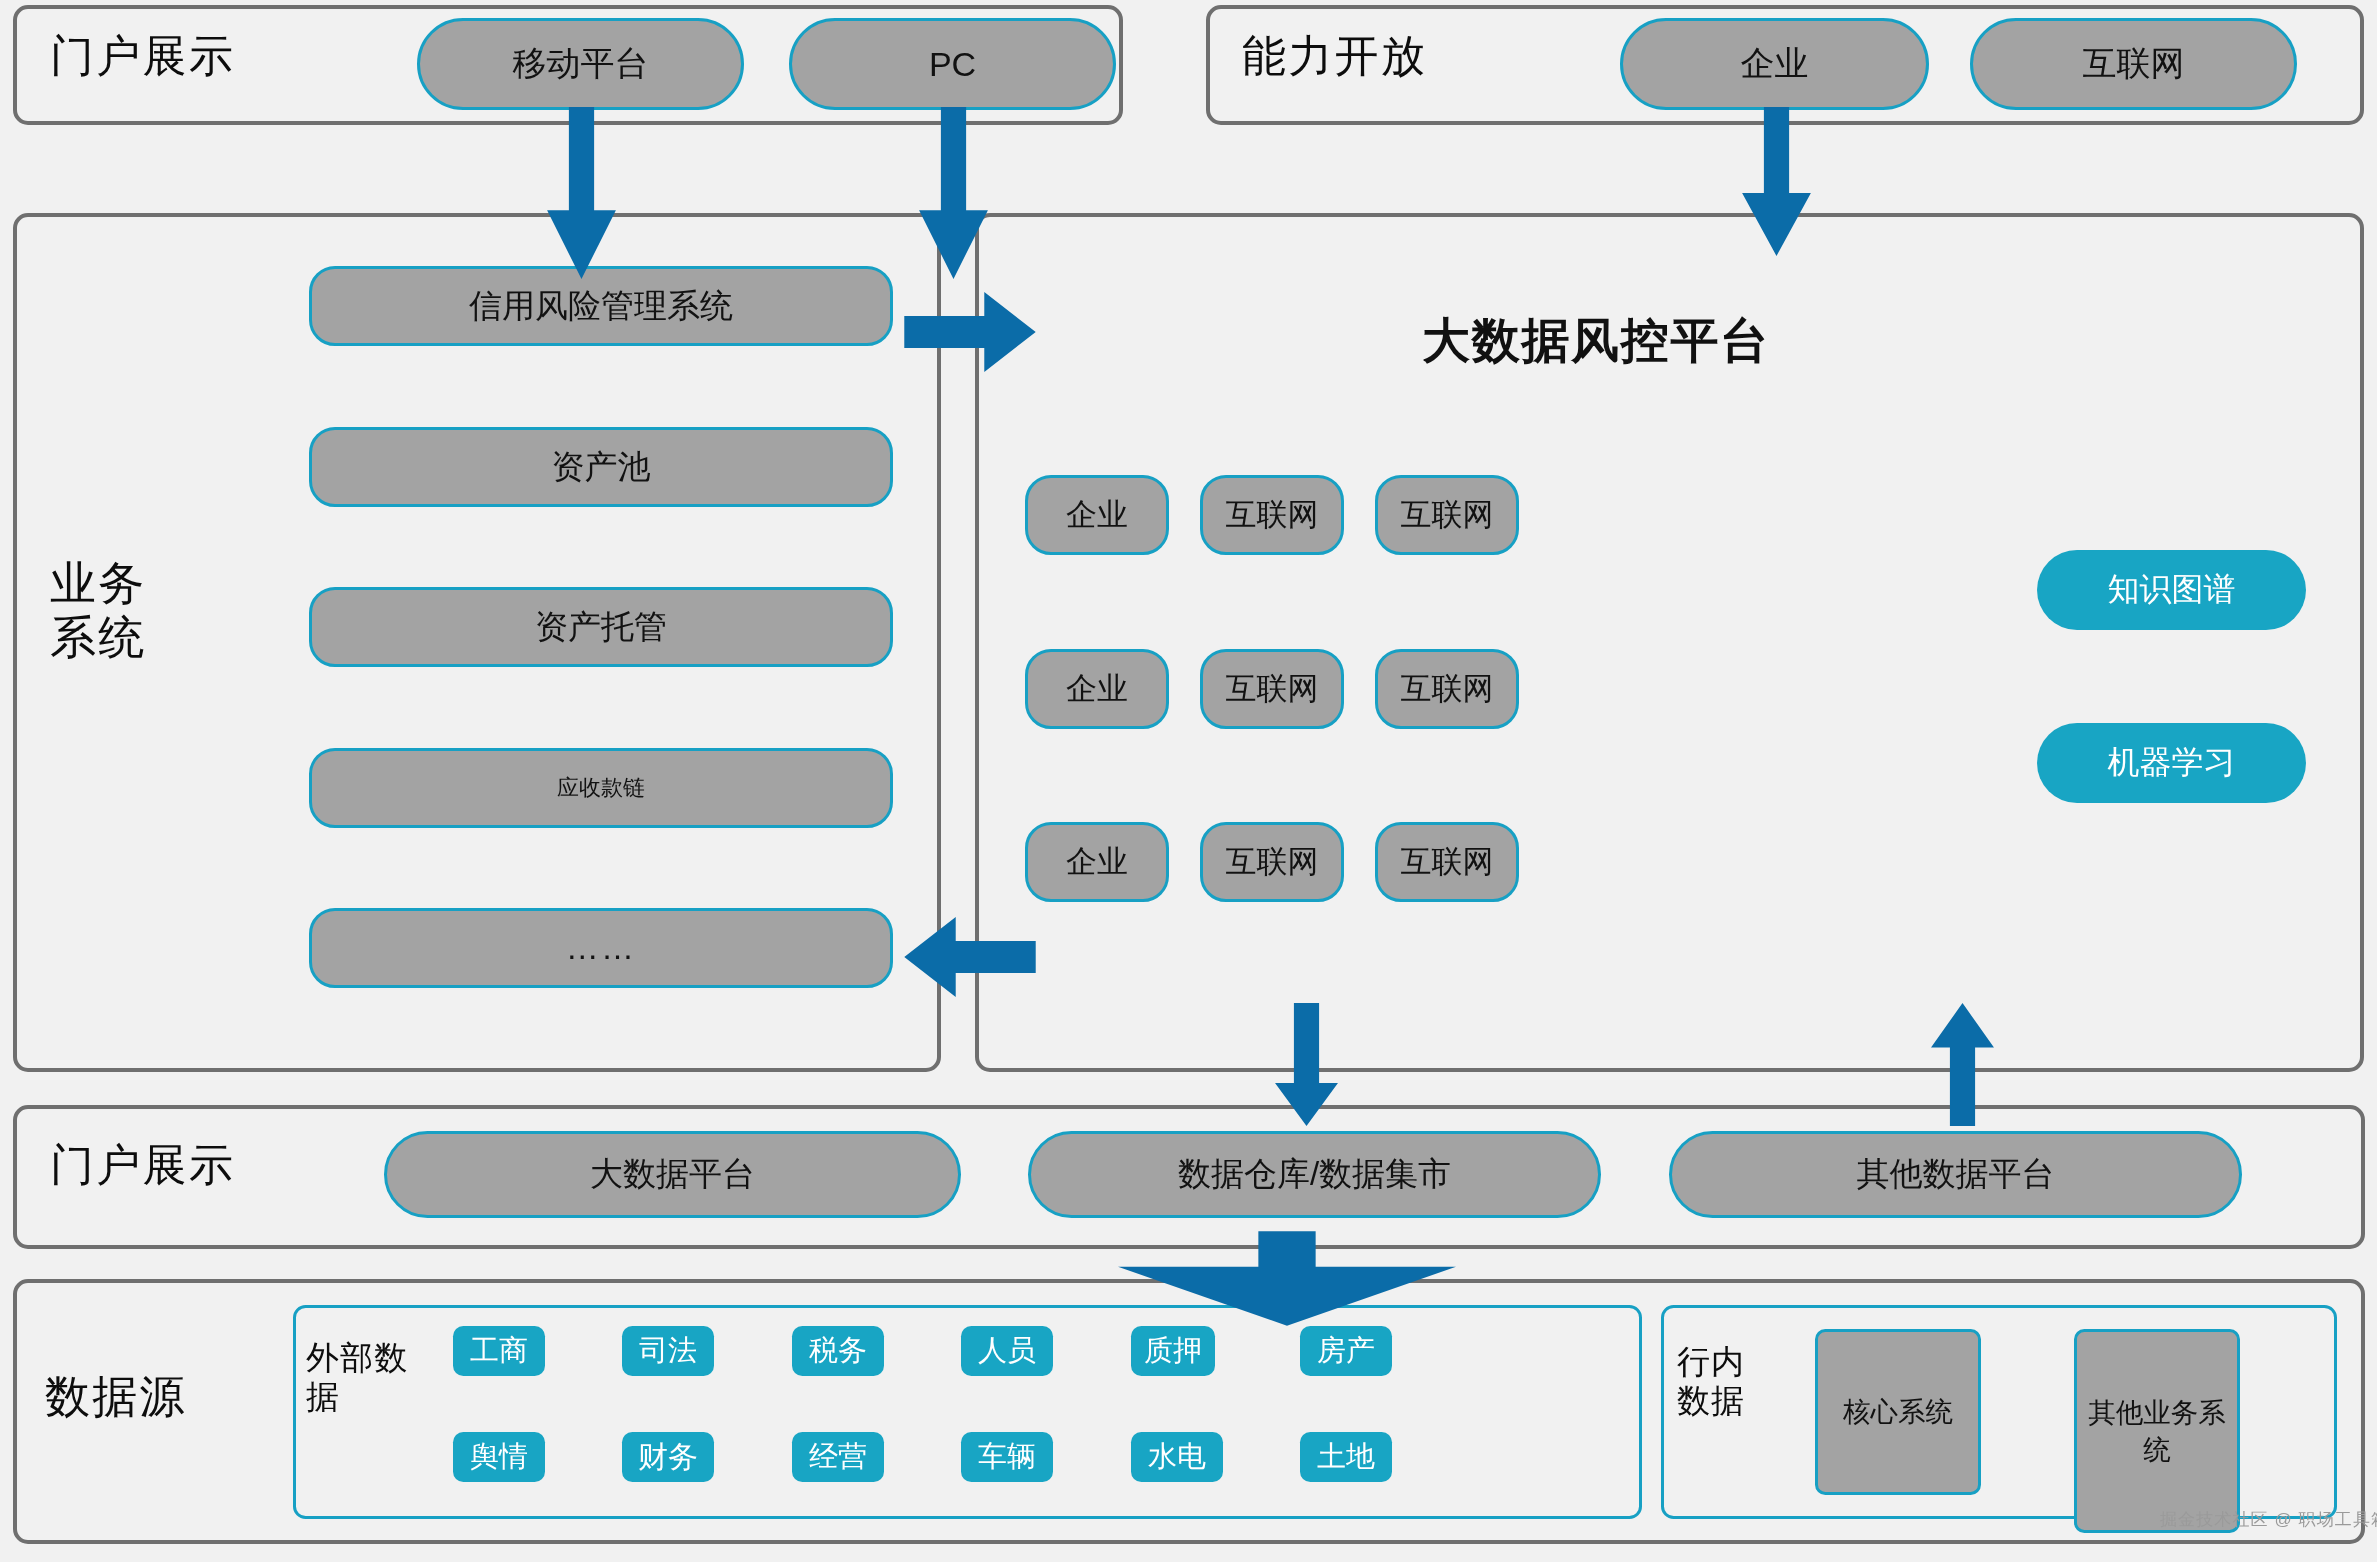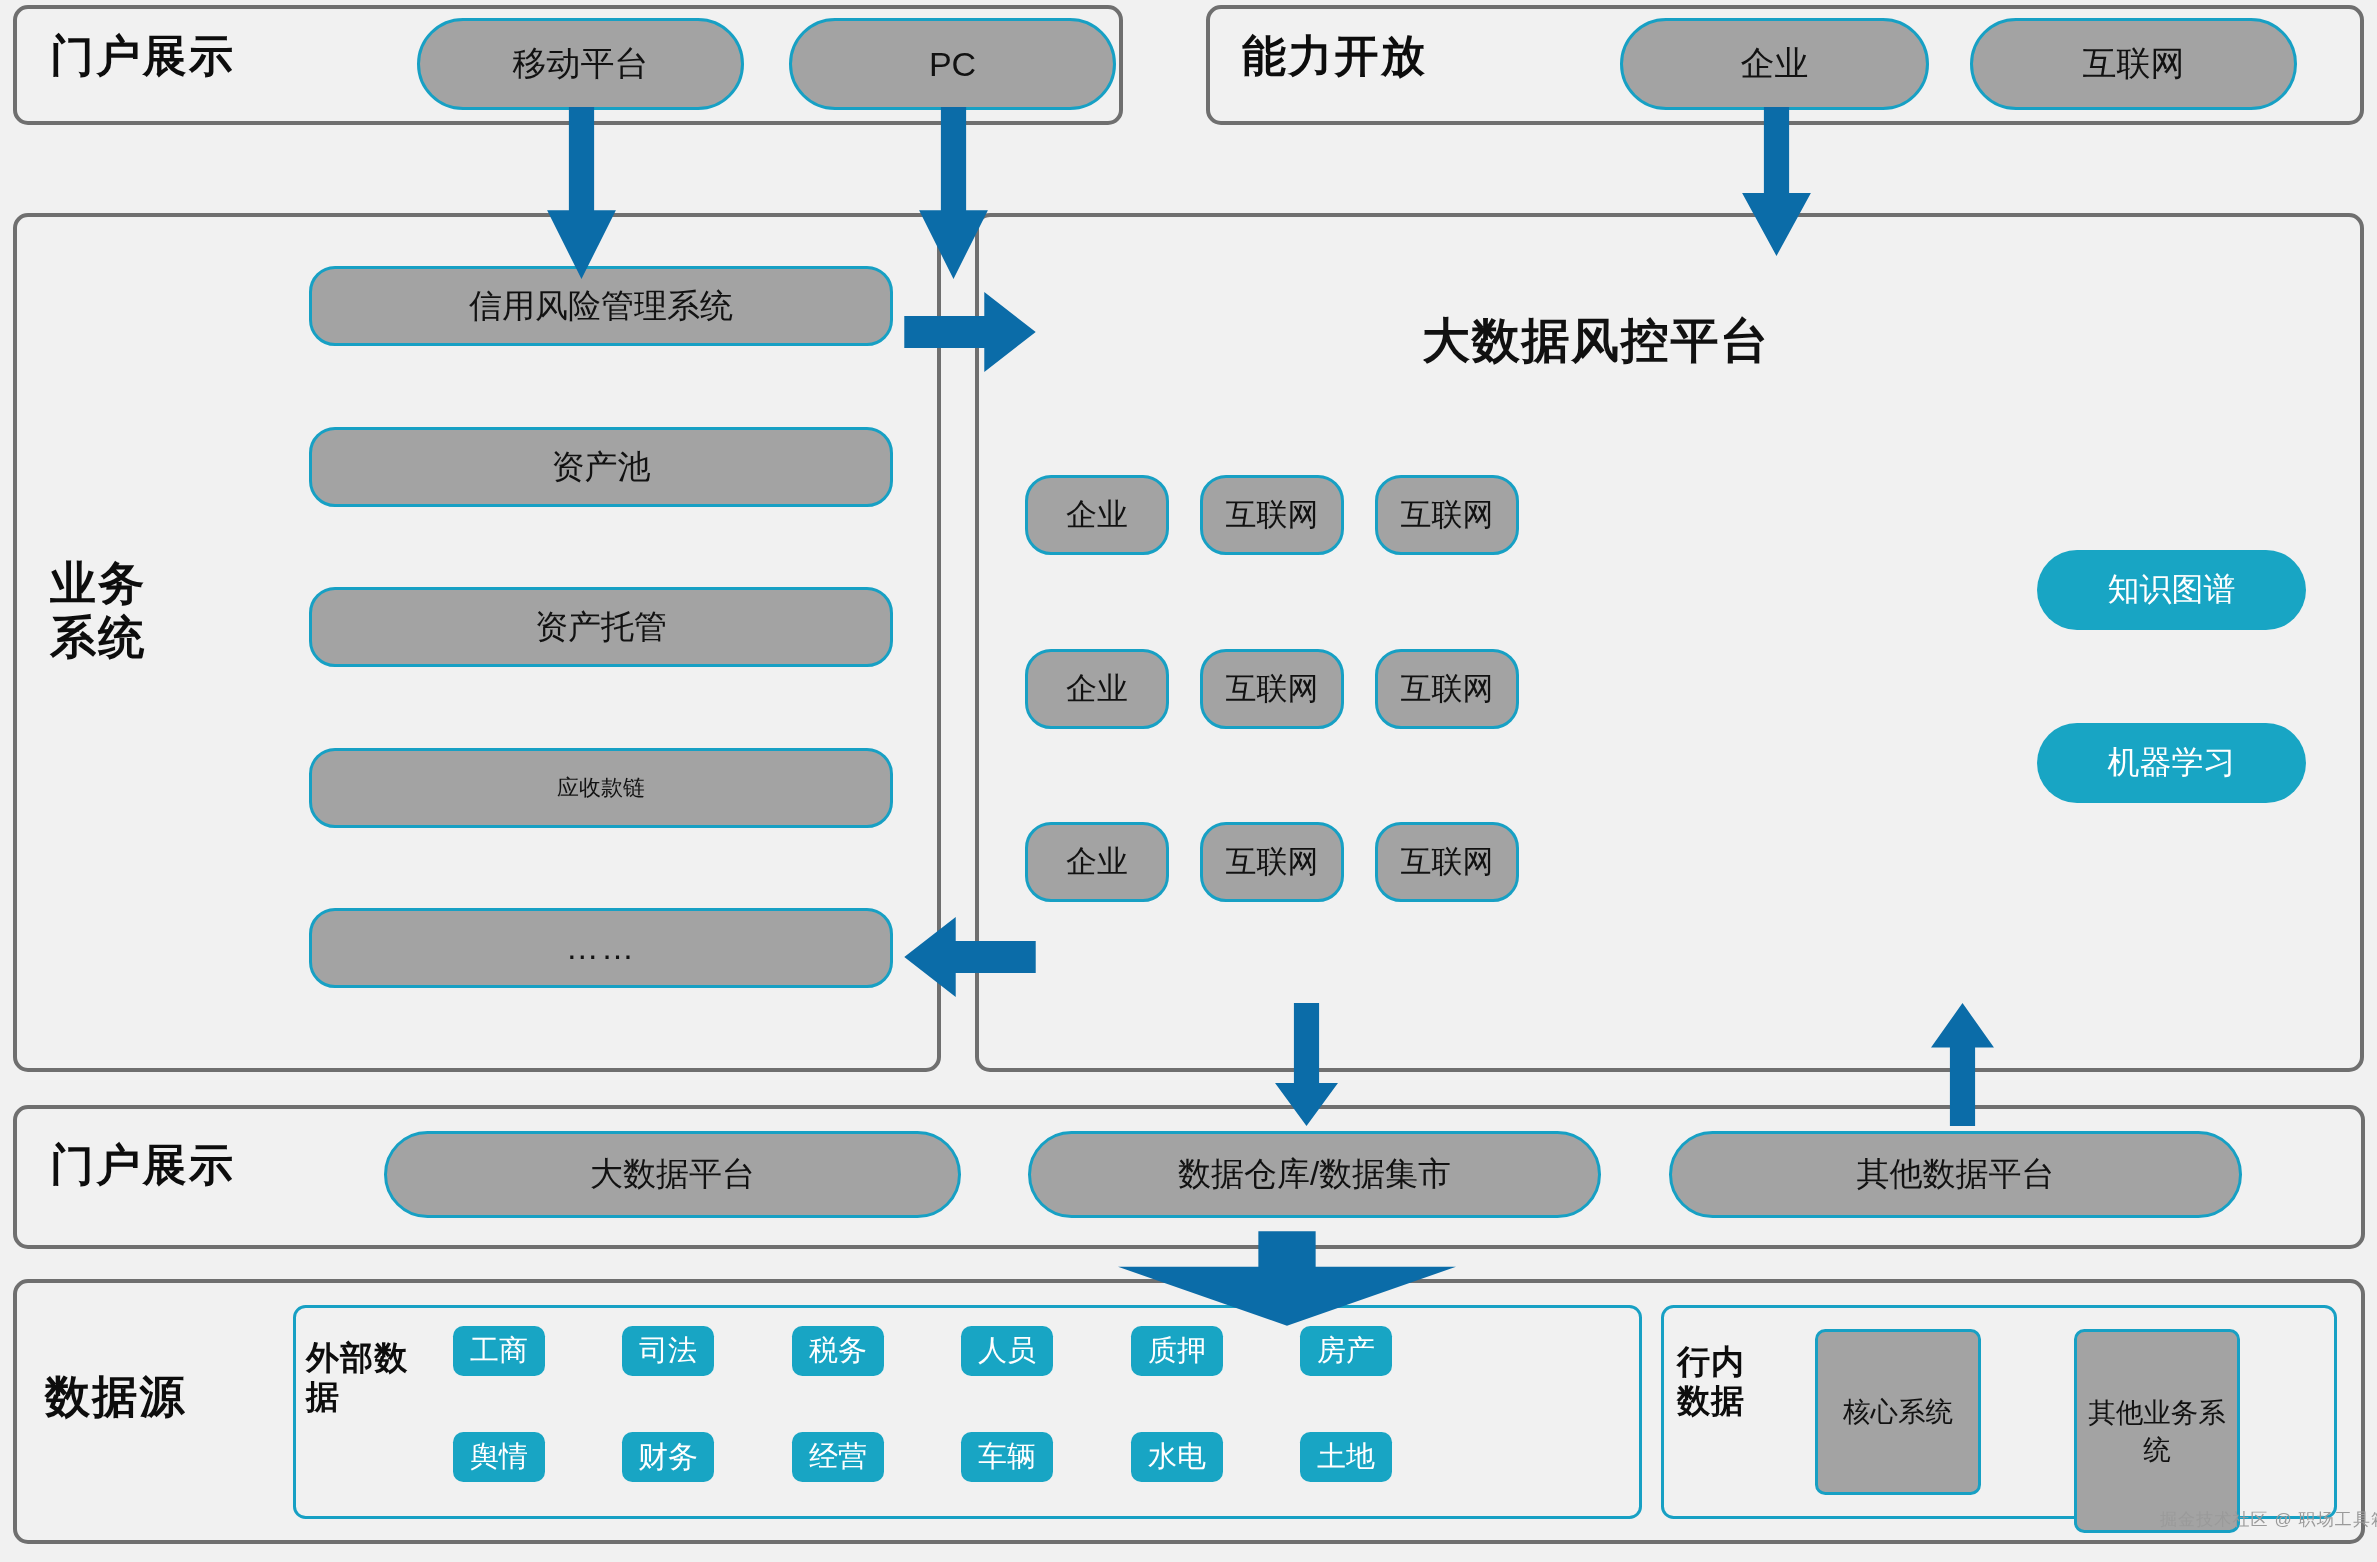--- a/index.html
+++ b/index.html
@@ -10,21 +10,21 @@
   .panel{
     position:absolute;
     border:4px solid #6f6f6f;
     border-radius:15px;
     background:#f1f1f1;
     box-sizing:border-box;
   }
   
   .sect-title{
     position:absolute;
-    font-weight:bold;
+    font-weight:normal;
     color:#0d0d0d;
     letter-spacing:2.3px;
     line-height:1.18;
     white-space:pre-line;
     z-index:6;
   }
 
   
   .pill{
     position:absolute;
@@ -192,21 +192,21 @@
     </div>
   <div class="chip" style="left:622px;top:1326px;width:92px;height:50px;font-size:29px;">
     <span>司法</span>
     </div>
   <div class="chip" style="left:792px;top:1326px;width:92px;height:50px;font-size:29px;">
     <span>税务</span>
     </div>
   <div class="chip" style="left:961px;top:1326px;width:92px;height:50px;font-size:29px;">
     <span>人员</span>
     </div>
-  <div class="chip" style="left:1131px;top:1326px;width:92px;height:50px;font-size:29px;">
+  <div class="chip" style="left:1131px;top:1326px;width:84px;height:50px;font-size:29px;">
     <span>质押</span>
     </div>
   <div class="chip" style="left:1300px;top:1326px;width:92px;height:50px;font-size:29px;">
     <span>房产</span>
     </div>
 
   <div class="chip" style="left:453px;top:1432px;width:92px;height:50px;font-size:29px;">
     <span>舆情</span>
     </div>
   <div class="chip" style="left:622px;top:1432px;width:92px;height:50px;font-size:30px;">

